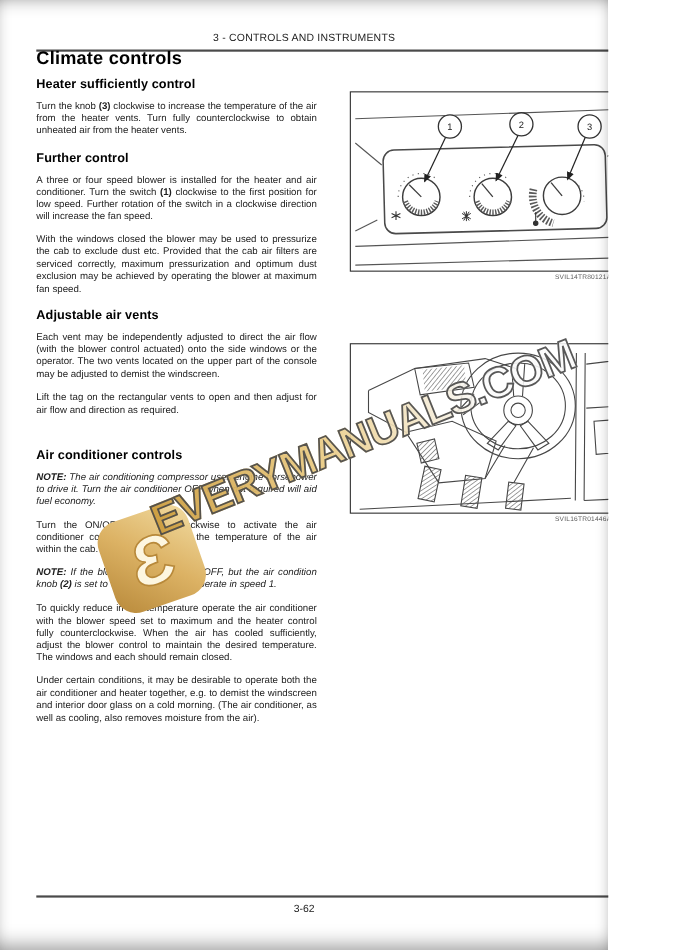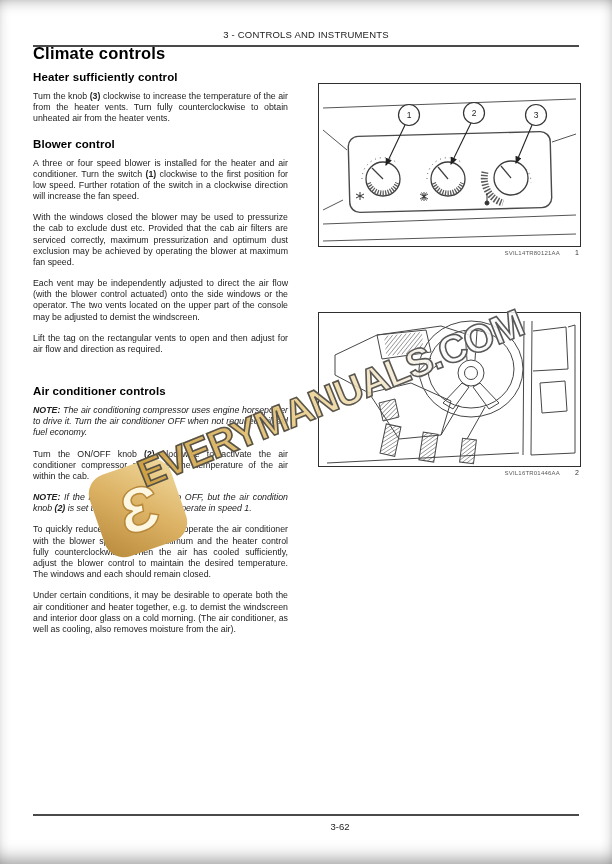--- a/index.html
+++ b/index.html
@@ -1,34 +1,34 @@
 <!DOCTYPE html>
 <html><head>
 <meta charset="utf-8">
 <style>
   html,body{margin:0;padding:0;background:#ffffff;}
   .page{
-    position:relative;width:612px;height:864px;background:#fff;overflow:hidden;
+    position:relative;width:553px;height:864px;background:#fff;overflow:hidden;
     font-family:"Liberation Sans","DejaVu Sans",sans-serif;color:#1c1c1c;
   }
   .page::before{
     content:"";position:absolute;inset:0;pointer-events:none;z-index:50;
     box-shadow:inset 0 14px 16px -16px rgba(0,0,0,.45),
                inset 0 -18px 18px -14px rgba(0,0,0,.40),
                inset -12px 0 14px -14px rgba(0,0,0,.28),
                inset 12px 0 14px -14px rgba(0,0,0,.18);
   }
   
   .running-head{position:absolute;top:29px;left:0;width:100%;text-align:center;
     font-size:9.5px;color:#222;letter-spacing:.2px;}
   .rule{position:absolute;left:33px;width:546px;height:2px;background:#4a4a4a;}
   .rule.top{top:45px;}
   .rule.bottom{top:814px;}
-  .page-number{position:absolute;top:821px;left:16px;width:100%;text-align:center;
-    font-size:9.5px;color:#222;padding-left:18px;}
+  .page-number{position:absolute;top:821px;left:0;width:100%;text-align:center;
+    font-size:9.5px;color:#222;}
   
   .text-col{position:absolute;left:33px;top:44px;width:268px;}
   h1.doc-title{font-size:16.5px;font-weight:bold;color:#000;margin:0 0 8px 0;letter-spacing:.2px;}
   h2.sec-title{font-size:11.5px;font-weight:bold;color:#000;margin:13px 0 8px 0;letter-spacing:.1px;}
   h2.sec-title.first{margin-top:2px;}
   h2.sec-title.spaced{margin-top:30px;}
   p.para{font-size:8.8px;line-height:1.27;margin:0 13px 10px 0;text-align:justify;color:#222;}
   p.para.note{font-style:italic;}
   .b{font-weight:bold;}
   
@@ -57,23 +57,24 @@
 <div class="page">
 
   <div class="running-head">3 - CONTROLS AND INSTRUMENTS</div>
   <div class="rule top"></div>
 
   <div class="text-col" id="text-column">
     <h1 class="doc-title">Climate controls</h1>
 
   <h2 class="sec-title first">Heater sufficiently control</h2>
       <p class="para"><span>Turn the knob </span><span class="b">(3)</span><span> clockwise to increase the temperature of the air from the heater vents. Turn fully counterclockwise to obtain unheated air from the heater vents.</span></p>
-      <h2 class="sec-title">Blower control</h2>
+      <h2 class="sec-title">Further control</h2>
       <p class="para"><span>A three or four speed blower is installed for the heater and air conditioner. Turn the switch </span><span class="b">(1)</span><span> clockwise to the first position for low speed. Further rotation of the switch in a clockwise direction will increase the fan speed.</span></p>
       <p class="para"><span>With the windows closed the blower may be used to pressurize the cab to exclude dust etc. Provided that the cab air filters are serviced correctly, maximum pressurization and optimum dust exclusion may be achieved by operating the blower at maximum fan speed.</span></p>
+      <h2 class="sec-title">Adjustable air vents</h2>
       <p class="para"><span>Each vent may be independently adjusted to direct the air flow (with the blower control actuated) onto the side windows or the operator. The two vents located on the upper part of the console may be adjusted to demist the windscreen.</span></p>
       <p class="para"><span>Lift the tag on the rectangular vents to open and then adjust for air flow and direction as required.</span></p>
       <h2 class="sec-title spaced">Air conditioner controls</h2>
       <p class="para note"><span class="b">NOTE:</span><span> The air conditioning compressor uses engine horsepower to drive it. Turn the air conditioner OFF when not required will aid fuel economy.</span></p>
       <p class="para"><span>Turn the ON/OFF knob </span><span class="b">(2)</span><span> clockwise to activate the air conditioner compressor and lower the temperature of the air within the cab.</span></p>
       <p class="para note"><span class="b">NOTE:</span><span> If the blower control is set to OFF, but the air condition knob </span><span class="b">(2)</span><span> is set to ON, the blower will operate in speed 1.</span></p>
       <p class="para"><span>To quickly reduce in cab temperature operate the air conditioner with the blower speed set to maximum and the heater control fully counterclockwise. When the air has cooled sufficiently, adjust the blower control to maintain the desired temperature. The windows and each should remain closed.</span></p>
       <p class="para"><span>Under certain conditions, it may be desirable to operate both the air conditioner and heater together, e.g. to demist the windscreen and interior door glass on a cold morning. (The air conditioner, as well as cooling, also removes moisture from the air).</span></p>
     </div>
 

